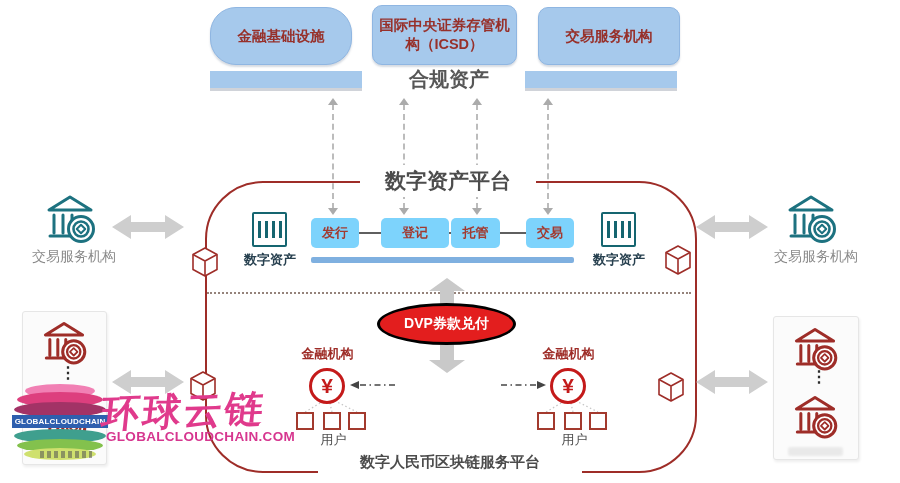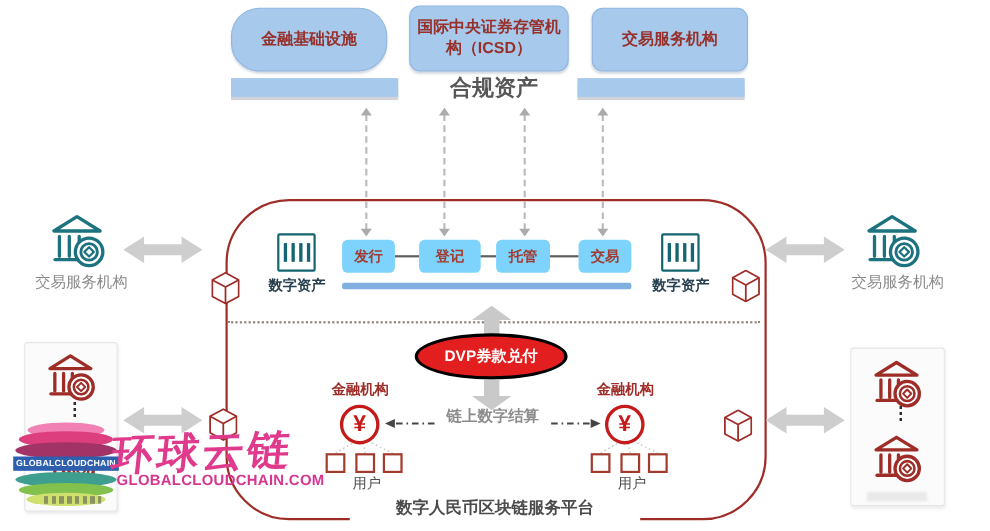--- a/index.html
+++ b/index.html
@@ -97,39 +97,40 @@
       <span class="tip-up"></span>
       <span class="tip-down"></span>
     </div>
   <div class="abs varrow" style="left:542px;top:98px;height:117px;">
     <span class="vline"></span>
       <span class="tip-up"></span>
       <span class="tip-down"></span>
     </div>
 
   <div class="abs frame" style="left:205px;top:181px;width:488px;height:288px;"></div>
+  <div class="abs ptitle" style="left:360px;top:165px;width:176px;font-size:21px;line-height:32px;">数字资产平台</div>
   <div class="abs ptitle" style="left:318px;top:446px;width:264px;font-size:15px;line-height:32px;">数字人民币区块链服务平台</div>
 
   <div class="abs barcode" style="left:252px;top:212px;">
     <i></i>
       <i></i>
       <i></i>
       <i></i>
     </div>
   <div class="abs da-label" style="left:226px;top:251px;width:88px;">数字资产</div>
   <div class="abs barcode" style="left:601px;top:212px;">
     <i></i>
       <i></i>
       <i></i>
       <i></i>
     </div>
   <div class="abs da-label" style="left:575px;top:251px;width:88px;">数字资产</div>
 
   <div class="abs fbox" style="left:311px;top:218px;width:48px;">发行</div>
-  <div class="abs fbox" style="left:381px;top:218px;width:56px;">登记</div>
+  <div class="abs fbox" style="left:381px;top:218px;width:68px;">登记</div>
   <div class="abs fbox" style="left:451px;top:218px;width:49px;">托管</div>
   <div class="abs fbox" style="left:526px;top:218px;width:48px;">交易</div>
   <div class="abs fconn" style="left:359px;top:232px;width:22px;"></div>
   <div class="abs fconn" style="left:429px;top:232px;width:22px;"></div>
   <div class="abs fconn" style="left:500px;top:232px;width:26px;"></div>
   <div class="abs underbar" style="left:311px;top:257px;width:263px;height:6px;"></div>
 
   <div class="abs divider" style="left:207px;top:292px;width:484px;"></div>
   <svg class="abs" style="left:429px;top:278px;z-index:2;" width="36" height="28">
     <polygon points="18,0 36,13 25,13 25,28 11,28 11,13 0,13" fill="#c9c9c9"></polygon>
@@ -145,21 +146,20 @@
   <div class="abs yuan" style="left:550px;top:368px;">¥</div>
 
   <svg class="abs" style="left:350px;top:379px;z-index:2;" width="46" height="12">
     <line x1="45" y1="6" x2="9" y2="6" stroke="#454545" stroke-width="1.6" stroke-dasharray="6 3.5 1.5 3.5"></line>
     <polygon points="0,6 9,2 9,10" fill="#454545"></polygon>
     </svg>
   <svg class="abs" style="left:500px;top:379px;z-index:2;" width="46" height="12">
     <line x1="1" y1="6" x2="37" y2="6" stroke="#454545" stroke-width="1.6" stroke-dasharray="6 3.5 1.5 3.5"></line>
     <polygon points="46,6 37,2 37,10" fill="#454545"></polygon>
     </svg>
-  <div class="abs settle" style="left:396px;top:370px;width:104px;">链上数字结算</div>
 
   <svg class="abs" style="left:296px;top:399px;" width="70" height="13">
     <g stroke="#c4c4c4" stroke-width="1.2" stroke-dasharray="1.5 2.5">
       <line x1="31" y1="0" x2="9" y2="13"></line>
         <line x1="33" y1="0" x2="36" y2="13"></line>
         <line x1="35" y1="0" x2="61" y2="13"></line>
       </g>
     </svg>
   <svg class="abs" style="left:537px;top:399px;" width="70" height="13">
     <g stroke="#c4c4c4" stroke-width="1.2" stroke-dasharray="1.5 2.5">

